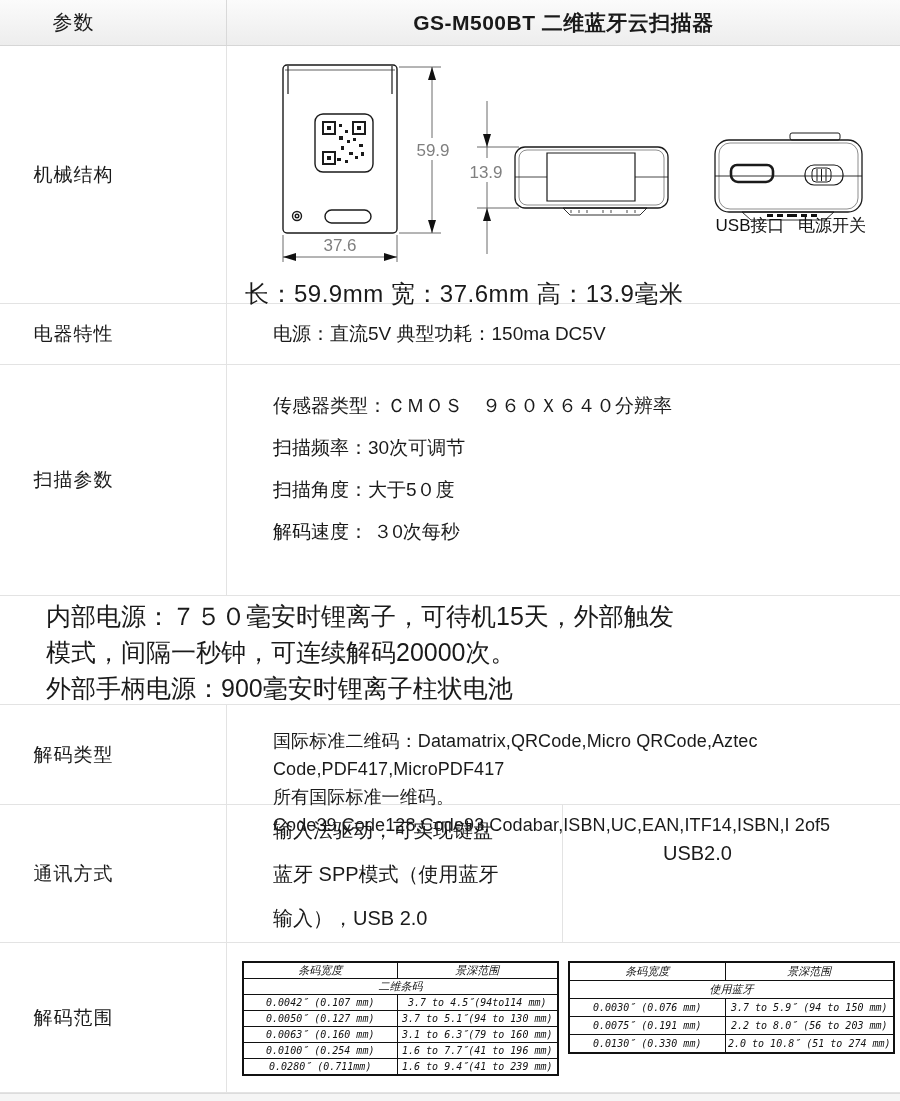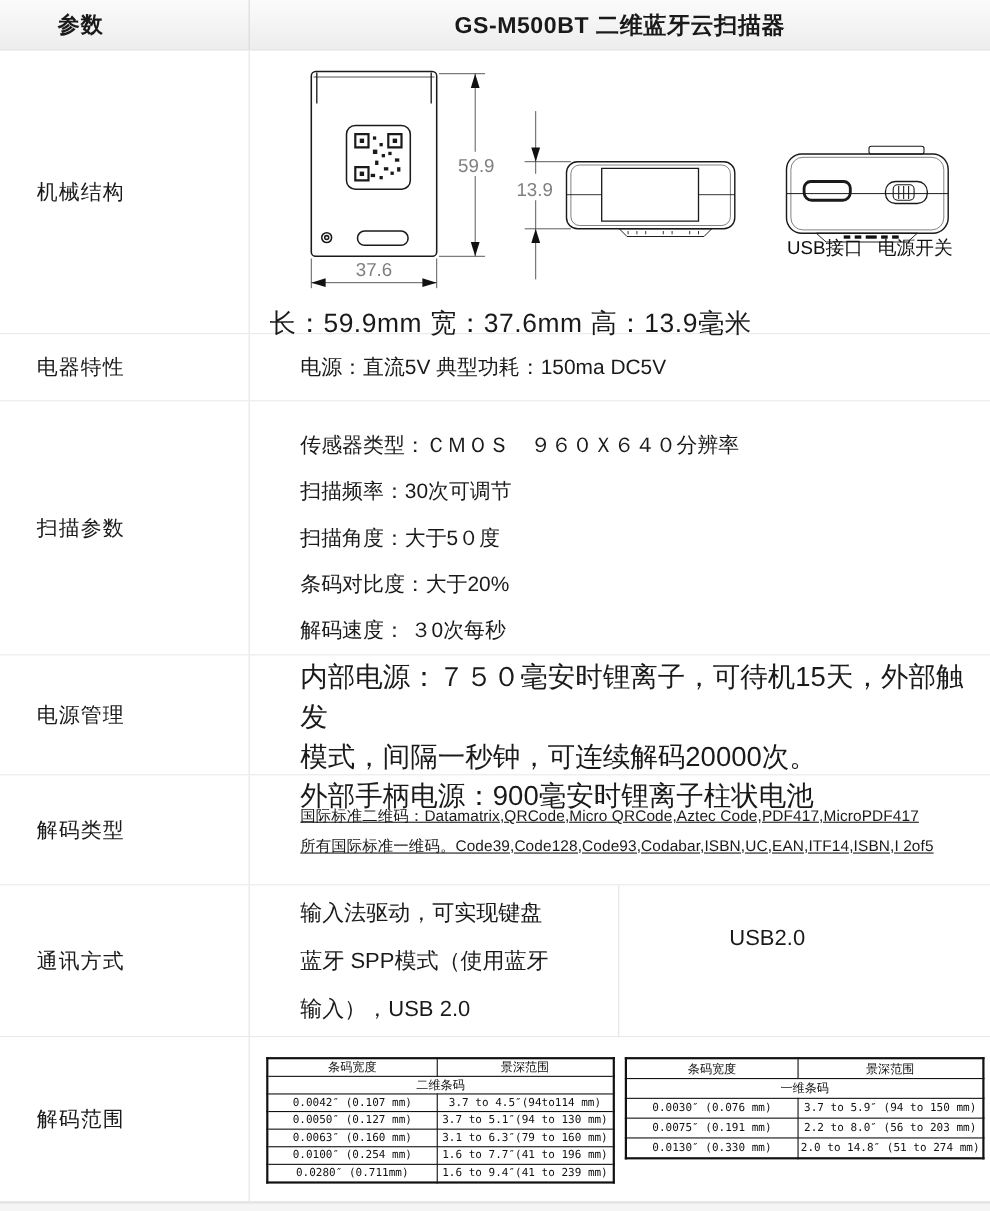--- a/index.html
+++ b/index.html
@@ -6,50 +6,50 @@
   body{width:900px;height:1101px;overflow:hidden;color:#1a1a1a;
        font-family:"Liberation Sans","DejaVu Sans",sans-serif;}
   .page{width:900px;height:1101px;position:relative;background:#fff;}
   .row{display:flex;box-sizing:border-box;border-bottom:1px solid #e3e3e3;background:#fff;}
   .cell-label{width:227px;flex:0 0 227px;box-sizing:border-box;border-right:1px solid #e3e3e3;
               display:flex;align-items:center;justify-content:center;padding-right:79px;
               font-size:19px;letter-spacing:1px;}
   .cell-content{flex:1;box-sizing:border-box;position:relative;}
   
   .row.header{height:46px;background:linear-gradient(#fbfbfb,#ededed);border-bottom:1px solid #d6d6d6;}
-  .row.header .cell-label{font-size:20px;font-weight:bold;border-right:1px solid #d9d9d9;}
+  .row.header .cell-label{font-size:20px;font-weight:normal;border-right:1px solid #d9d9d9;}
   .header-title{display:flex;align-items:center;justify-content:center;
                 font-size:21px;font-weight:bold;letter-spacing:0.5px;}
   
   .row.mech{height:258px;}
   .mech-svg{position:absolute;left:0;top:0;}
   .dim-summary{position:absolute;left:18px;top:232px;font-size:24px;letter-spacing:0.5px;white-space:nowrap;}
   
   .row.elec{height:61px;justify-content:space-between;}
   .elec-text{display:flex;align-items:center;height:100%;padding-left:46px;font-size:19px;}
   .row.scan{height:231px;}
   .scan-lines{padding:20px 0 0 46px;font-size:19px;line-height:42px;}
   .row.power{height:109px;}
   .power-lines{padding:2px 0 0 46px;font-size:25px;line-height:36px;}
   .row.dtype{height:100px;}
-  .dtype-lines{padding:22px 0 0 46px;font-size:14px;line-height:28px;letter-spacing:0.1px;text-decoration:underline;}
+  .dtype-lines{padding:22px 0 0 46px;font-size:18px;line-height:28px;letter-spacing:0.1px;}
   
   .row.comm{height:138px;}
   .comm-left{width:336px;flex:0 0 336px;box-sizing:border-box;border-right:1px solid #e3e3e3;
              padding:3px 0 0 46px;font-size:20px;line-height:44px;}
   .comm-right{flex:1;padding:27px 0 0 100px;font-size:20px;line-height:42px;}
   
   .row.range{height:150px;}
   .mini-wrap{position:absolute;top:18px;}
   .mini{border-collapse:collapse;table-layout:fixed;background:#fff;
         font-family:"DejaVu Sans Mono","Liberation Mono",monospace;font-size:10px;color:#111;}
   .mini,.mini td,.mini th{border:1px solid #111;}
   .mini{border:2px solid #111;}
   .mini td,.mini th{text-align:center;vertical-align:middle;padding:0 2px;overflow:hidden;
-                    white-space:nowrap;font-weight:normal;}
+                    white-space:nowrap;font-weight:normal;font-style:italic;}
   .mini .cjk{font-size:11px;}
   #tbl2d{width:315px;} #tbl2d td,#tbl2d th{height:15px;}
   #tbl1d{width:325px;} #tbl1d td,#tbl1d th{height:17px;}
   
   .bottom-strip{height:8px;background:#f5f5f5;border-top:1px solid #dcdcdc;}
   
   .mech-svg *{vector-effect:non-scaling-stroke;}
   .dimtext{fill:#7f7f7f;font-size:17px;font-family:"Liberation Sans",sans-serif;}
   .cadtext{fill:#111;font-size:17px;font-family:"Liberation Sans",sans-serif;}
 </style>
@@ -184,30 +184,26 @@
 
   <div class="row scan">
     <div class="cell-label">
       <span>扫描参数</span>
     </div>
     <div class="cell-content">
       <div class="scan-lines">
         <div>传感器类型：ＣＭＯＳ　９６０Ｘ６４０分辨率</div>
         <div>扫描频率：30次可调节</div>
         <div>扫描角度：大于5０度</div>
-        <div>条码对比度：大于20%</div>
         <div>解码速度： ３0次每秒</div>
       </div>
     </div>
   </div>
 
   <div class="row power">
-    <div class="cell-label">
-      <span>电源管理</span>
-    </div>
     <div class="cell-content">
       <div class="power-lines">
         <div>内部电源：７５０毫安时锂离子，可待机15天，外部触发</div>
         <div>模式，间隔一秒钟，可连续解码20000次。</div>
         <div>外部手柄电源：900毫安时锂离子柱状电池</div>
       </div>
     </div>
   </div>
 
   <div class="row dtype">
@@ -287,33 +283,33 @@
           <colgroup>
               <col style="width:156px">
               <col style="width:169px">
             </colgroup>
           <tbody>
               <tr>
             <th class="cjk">条码宽度</th>
             <th class="cjk">景深范围</th>
           </tr>
           <tr>
-            <td class="cjk" colspan="2">一维条码</td>
+            <td class="cjk" colspan="2">使用蓝牙</td>
           </tr>
           <tr>
             <td>0.0030″ (0.076 mm)</td>
             <td>3.7 to 5.9″ (94 to 150 mm)</td>
           </tr>
           <tr>
             <td>0.0075″ (0.191 mm)</td>
             <td>2.2 to 8.0″ (56 to 203 mm)</td>
           </tr>
           <tr>
             <td>0.0130″ (0.330 mm)</td>
-            <td>2.0 to 14.8″ (51 to 274 mm)</td>
+            <td>2.0 to 10.8″ (51 to 274 mm)</td>
           </tr>
         </tbody>
           </table>
       </div>
 
     </div>
   </div>
 
   <div class="bottom-strip"></div>
 </div>

